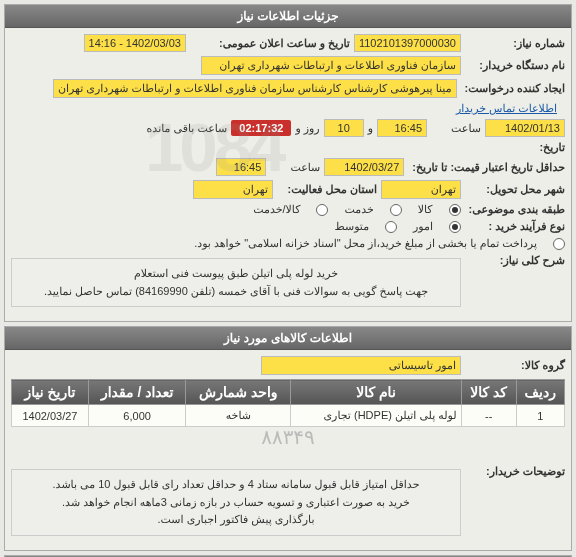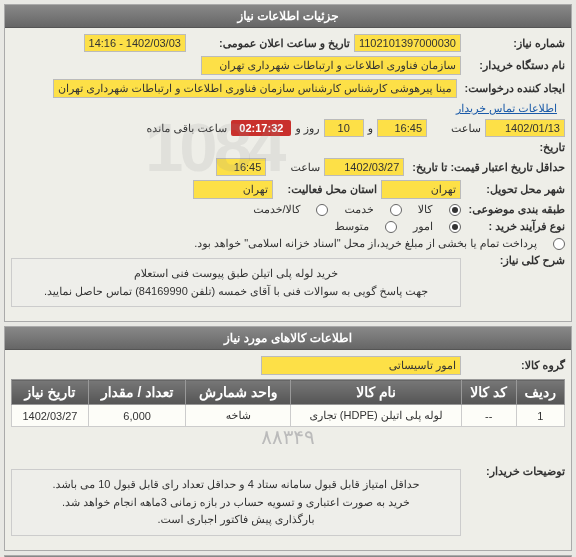--- a/index.html
+++ b/index.html
@@ -14,21 +14,21 @@
 .link { color: #1a5aa8; text-decoration: underline; cursor: pointer; margin-right: 8px; }
 .timer { background: #c9302c; color: #fff; padding: 2px 8px; border-radius: 2px; font-weight: bold; }
 .radio-group { display: flex; gap: 16px; align-items: center; }
 .radio-item { display: flex; align-items: center; gap: 16px; }
 .radio { width: 12px; height: 12px; border: 1px solid #666; border-radius: 50%; display: inline-flex; align-items: center; justify-content: center; background: #fff; }
 .radio.checked::after { content: ''; width: 6px; height: 6px; background: #333; border-radius: 50%; display: block; }
 .desc-box { background: #eeeeea; border: 1px solid #ccc; padding: 6px; margin: 4px 0; font-size: 11px; line-height: 1.6; text-align: center; }
 .table { width: 100%; border-collapse: collapse; margin-top: 4px; }
 .table th { background: linear-gradient(#777, #555); color: #fff; padding: 4px; border: 1px solid #999; font-size: 14px; }
 .table td { background: #fdfdf8; padding: 4px; border: 1px solid #ccc; text-align: center; }
-.table td.r { text-align: center; }
+.table td.r { text-align: right; }
 .sub-label { min-width: 50px; font-weight: normal; }
 .watermark { position: absolute; font-size: 69px; color: rgba(150,150,150,0.15); font-weight: bold; top: 80px; left: 140px; pointer-events: none; z-index: 0; letter-spacing: -4px; }
 </style>
 </head>
 <body>
 
 <div class="panel">
   <div class="panel-header">جزئیات اطلاعات نیاز</div>
   <div class="panel-body">
     <div class="watermark">1084</div>

